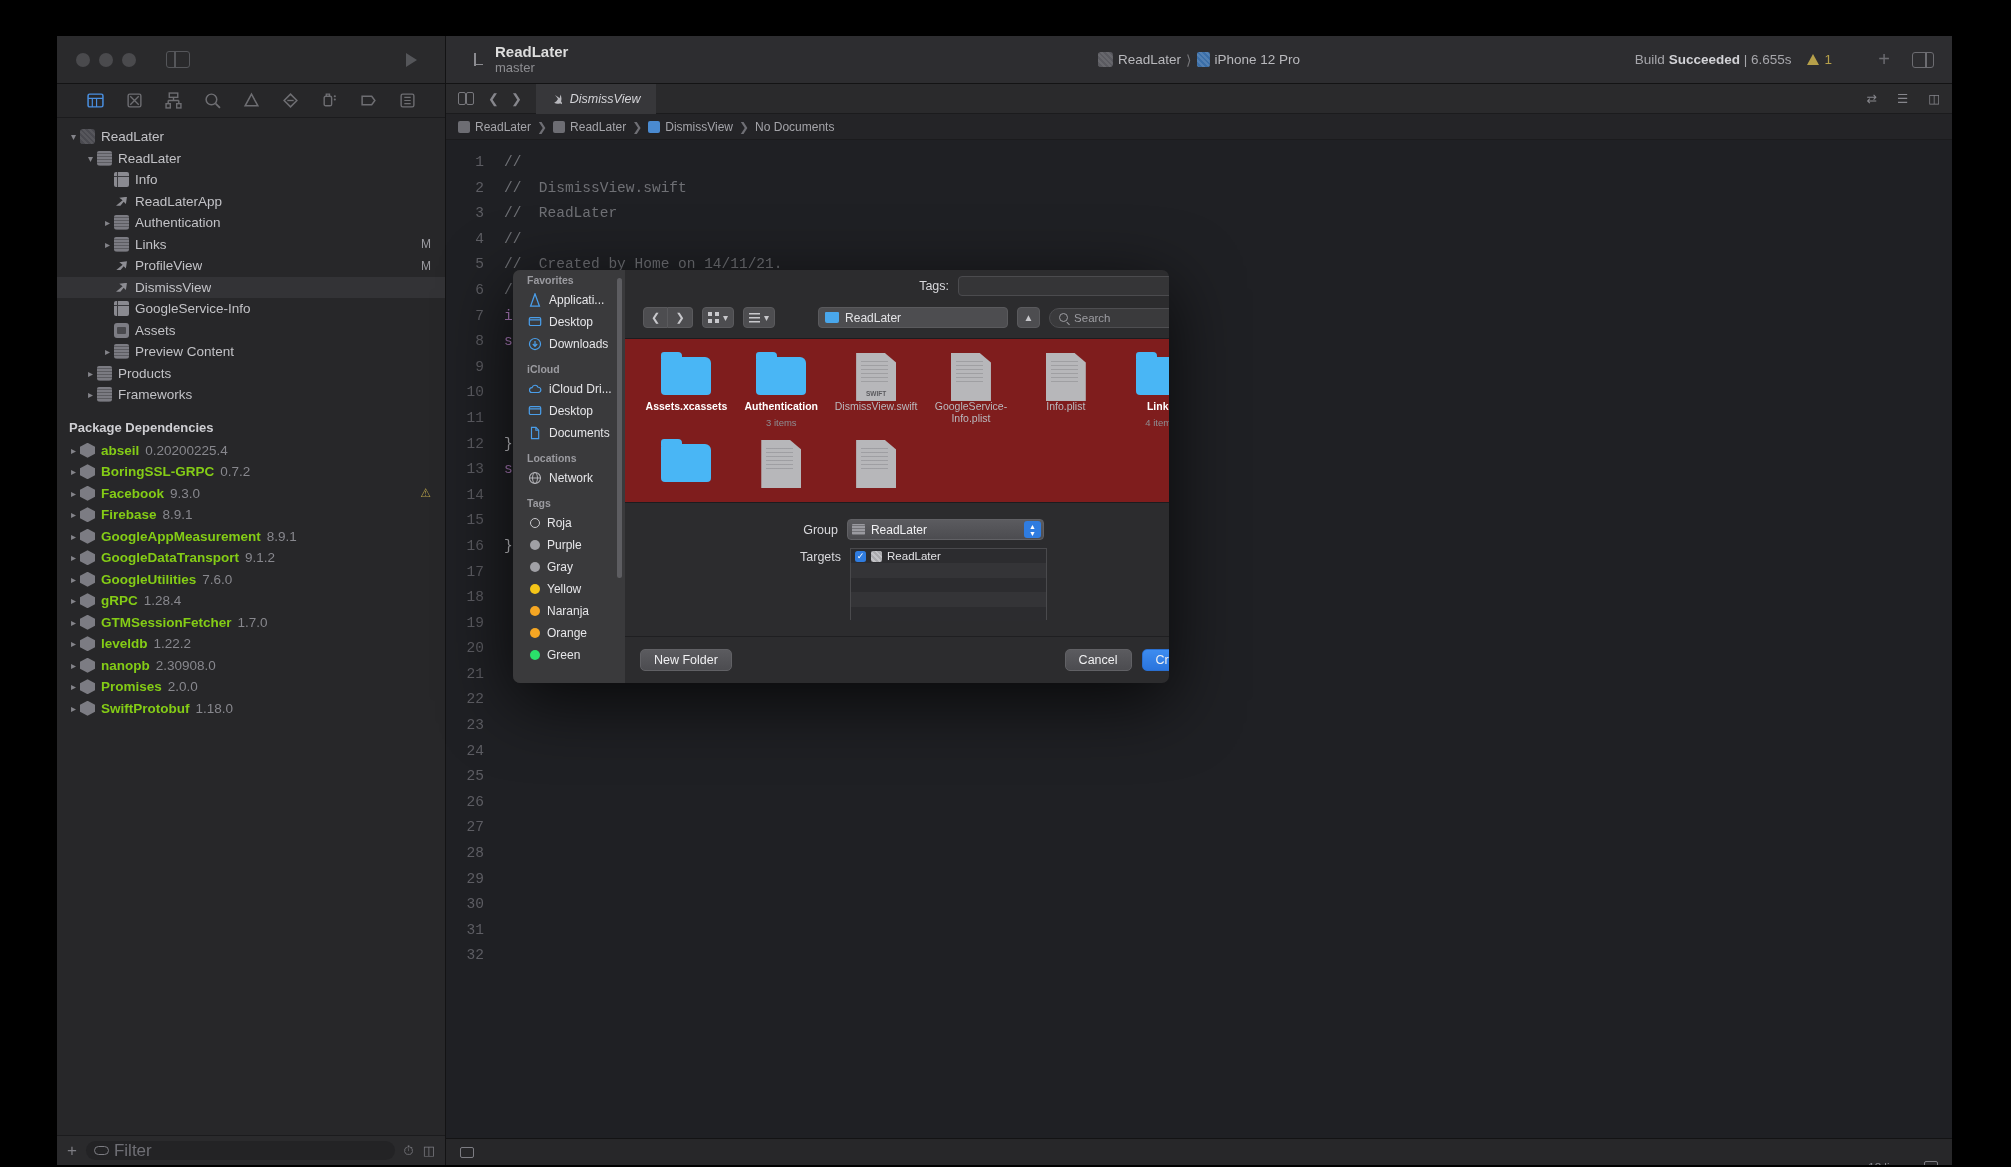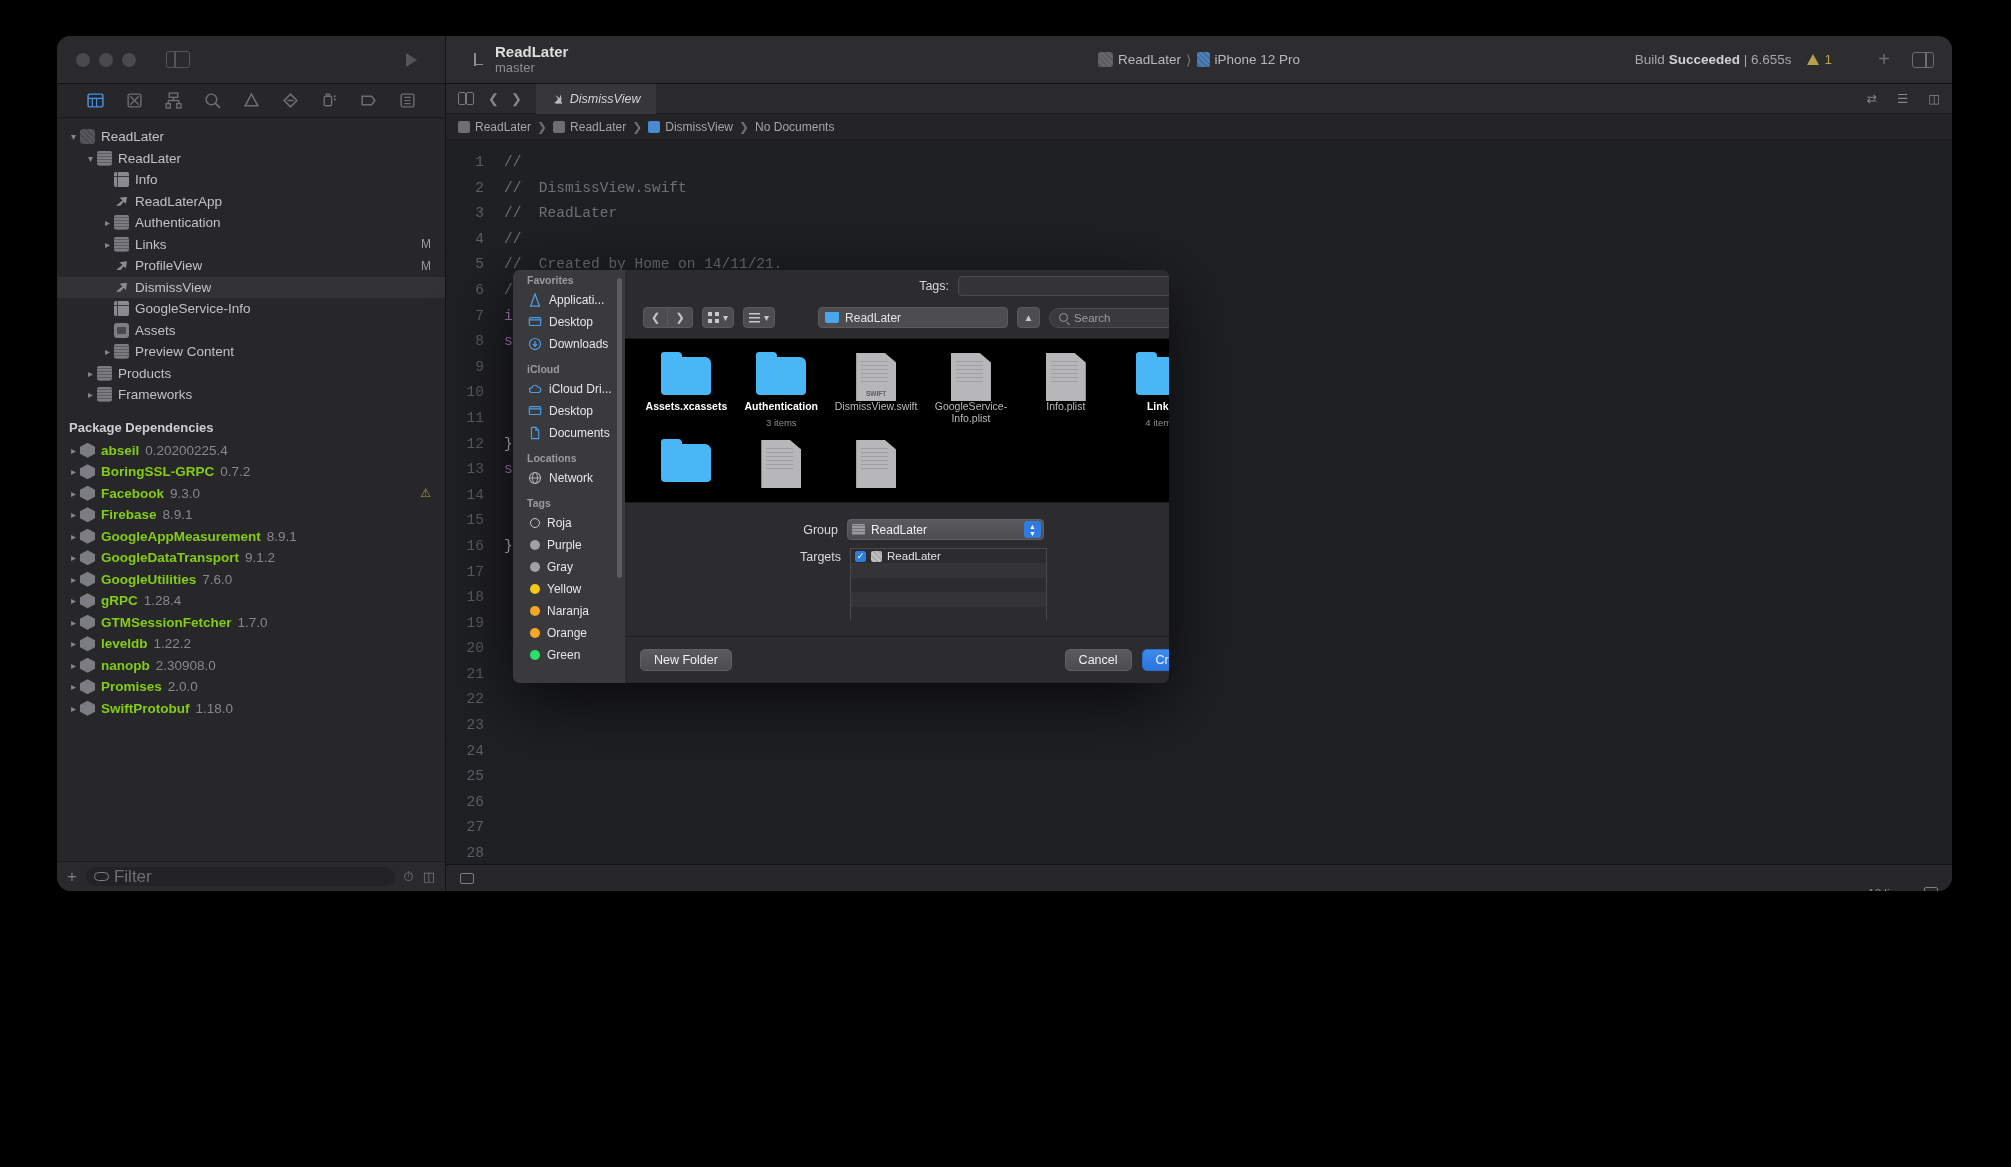--- a/index.html
+++ b/index.html
@@ -7,23 +7,23 @@
     width: 2011px; height: 1167px;
     background: #000;
     font-family: "Liberation Sans", sans-serif;
     overflow: hidden;
   }
 
   
   #xcode-window {
     position: absolute;
     left: 57px; top: 36px;
-    width: 1895px; height: 855px;
+    width: 1895px; height: 1129px;
     background: #1f1f21;
-    border-radius: 14px;
+    border-radius: 0;
     overflow: hidden;
     box-shadow: 0 10px 60px rgba(0,0,0,0.8);
   }
 
   
   #titlebar {
     position: absolute; left: 0; top: 0;
     width: 100%; height: 48px;
     display: flex; align-items: center;
     background: #2d2d30;
@@ -382,21 +382,21 @@
   .mag {
     width: 9px; height: 9px; border: 1.4px solid #9d9da2;
     border-radius: 50%; position: relative; flex: 0 0 9px;
   }
   .mag::after {
     content: ""; position: absolute; right: -3px; bottom: -3px;
     width: 4px; height: 1.4px; background: #9d9da2; transform: rotate(45deg);
   }
 
   #file-grid-wrap {
-    height: 165px; background: #000000;
+    height: 165px; background: #7f1d1d;
     border-top: 1px solid #1c1c1f; border-bottom: 1px solid #1c1c1f;
     position: relative; overflow: hidden;
   }
   #file-grid {
     display: grid; grid-template-columns: repeat(6, 1fr);
     padding: 14px 16px 0 16px; gap: 12px 4px;
   }
   .fitem { display: flex; flex-direction: column; align-items: center; gap: 5px; }
   .ficon { width: 50px; height: 42px; position: relative; }
   .folder-icon {

